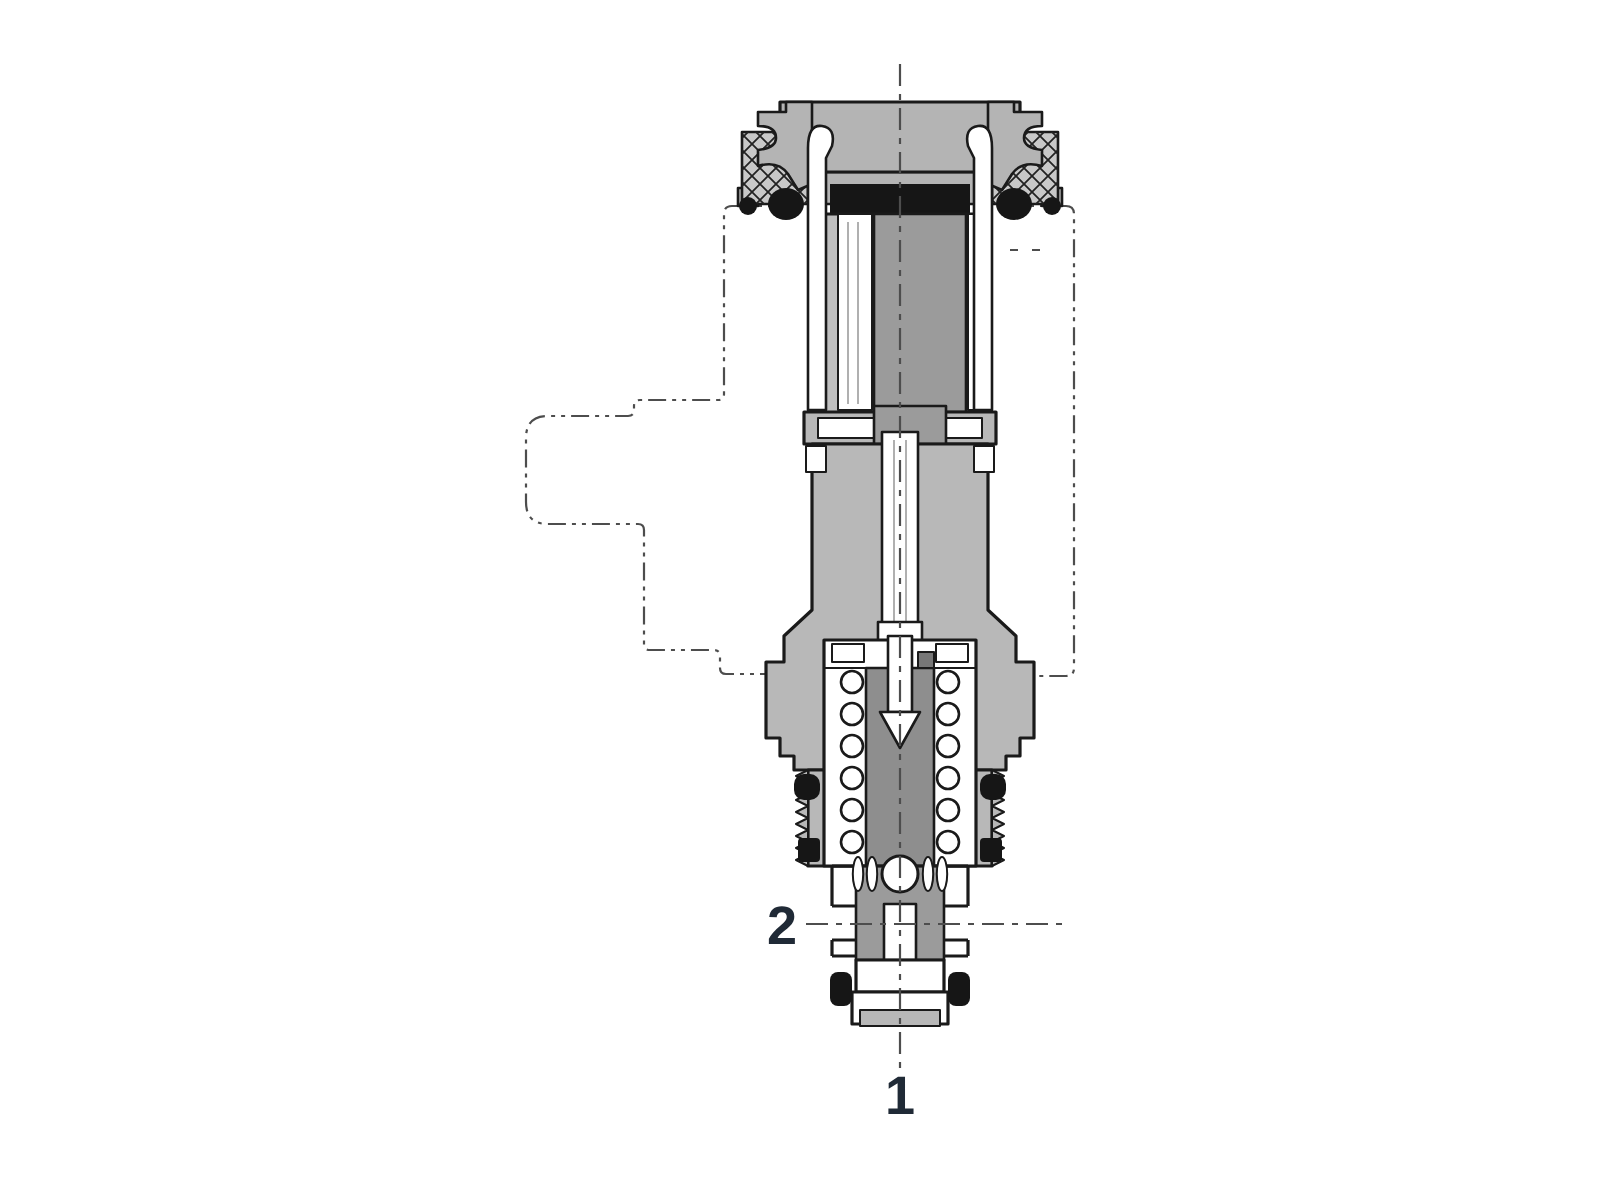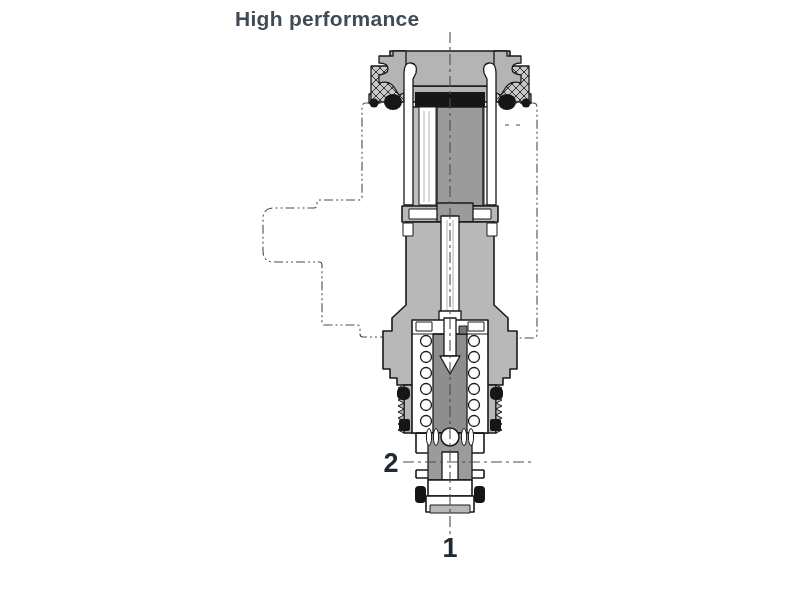--- a/index.html
+++ b/index.html
@@ -21,21 +21,20 @@
   .fspool{fill:#9b9b9b;} .fhatch{fill:#c8c8c8;}
   .phantom{stroke:#4d4d4d;stroke-width:1.1;fill:none;stroke-dasharray:9 3 2 3 2 3;}
   .cline{stroke:#4d4d4d;stroke-width:1.1;fill:none;stroke-dasharray:11 4 3 4;}
   .thin{stroke:#b0b0b0;stroke-width:1;}
 </style>
 </head>
 <body>
 
 <div class="canvas">
 
-  <div class="fig-title">High performance</div>
 
   <svg width="800" height="600" viewBox="0 0 800 600">
     <defs>
       <pattern id="xh" width="8" height="8" patternUnits="userSpaceOnUse">
         <path d="M0,0 L8,8 M8,0 L0,8" stroke="#222" stroke-width="0.9"></path>
       </pattern>
     </defs>
 
     <g>
       <path class="phantom" d="M393,103 L366,103 Q362,103 362,107 L362,197 Q362,200 359,200 L320,200 Q317,200 317,203

